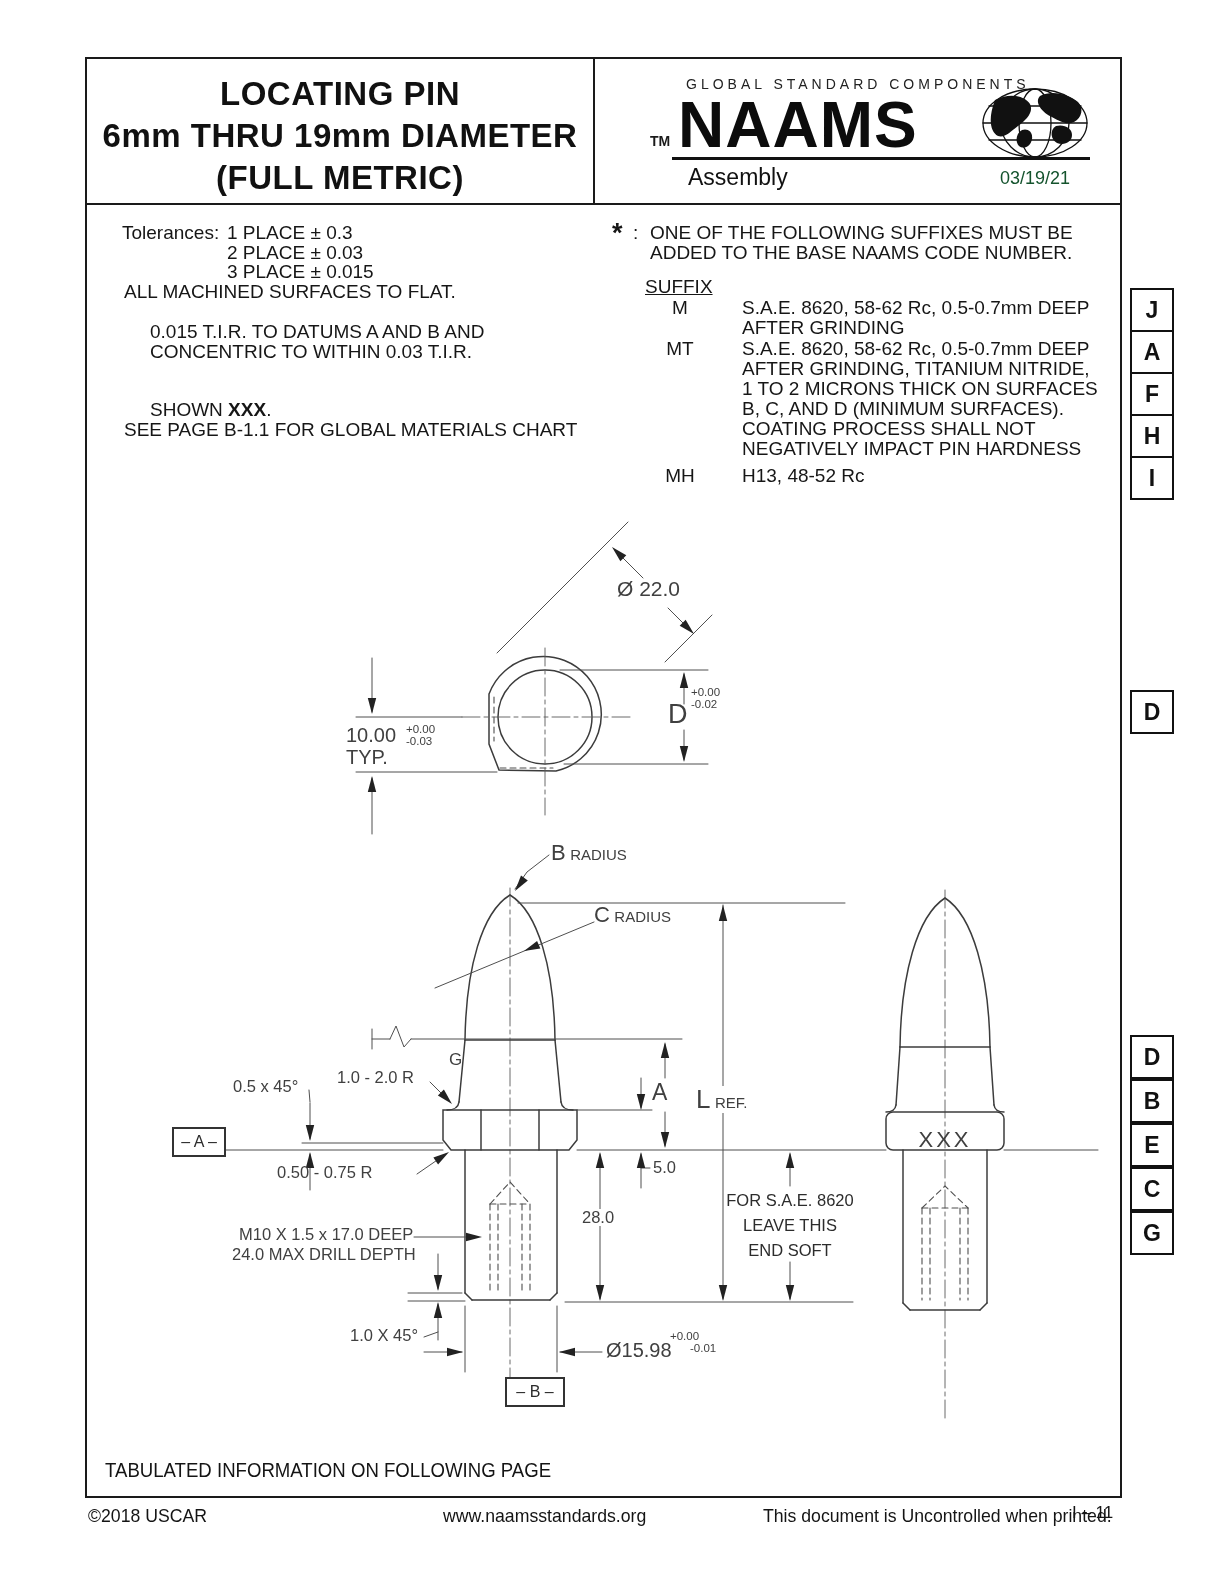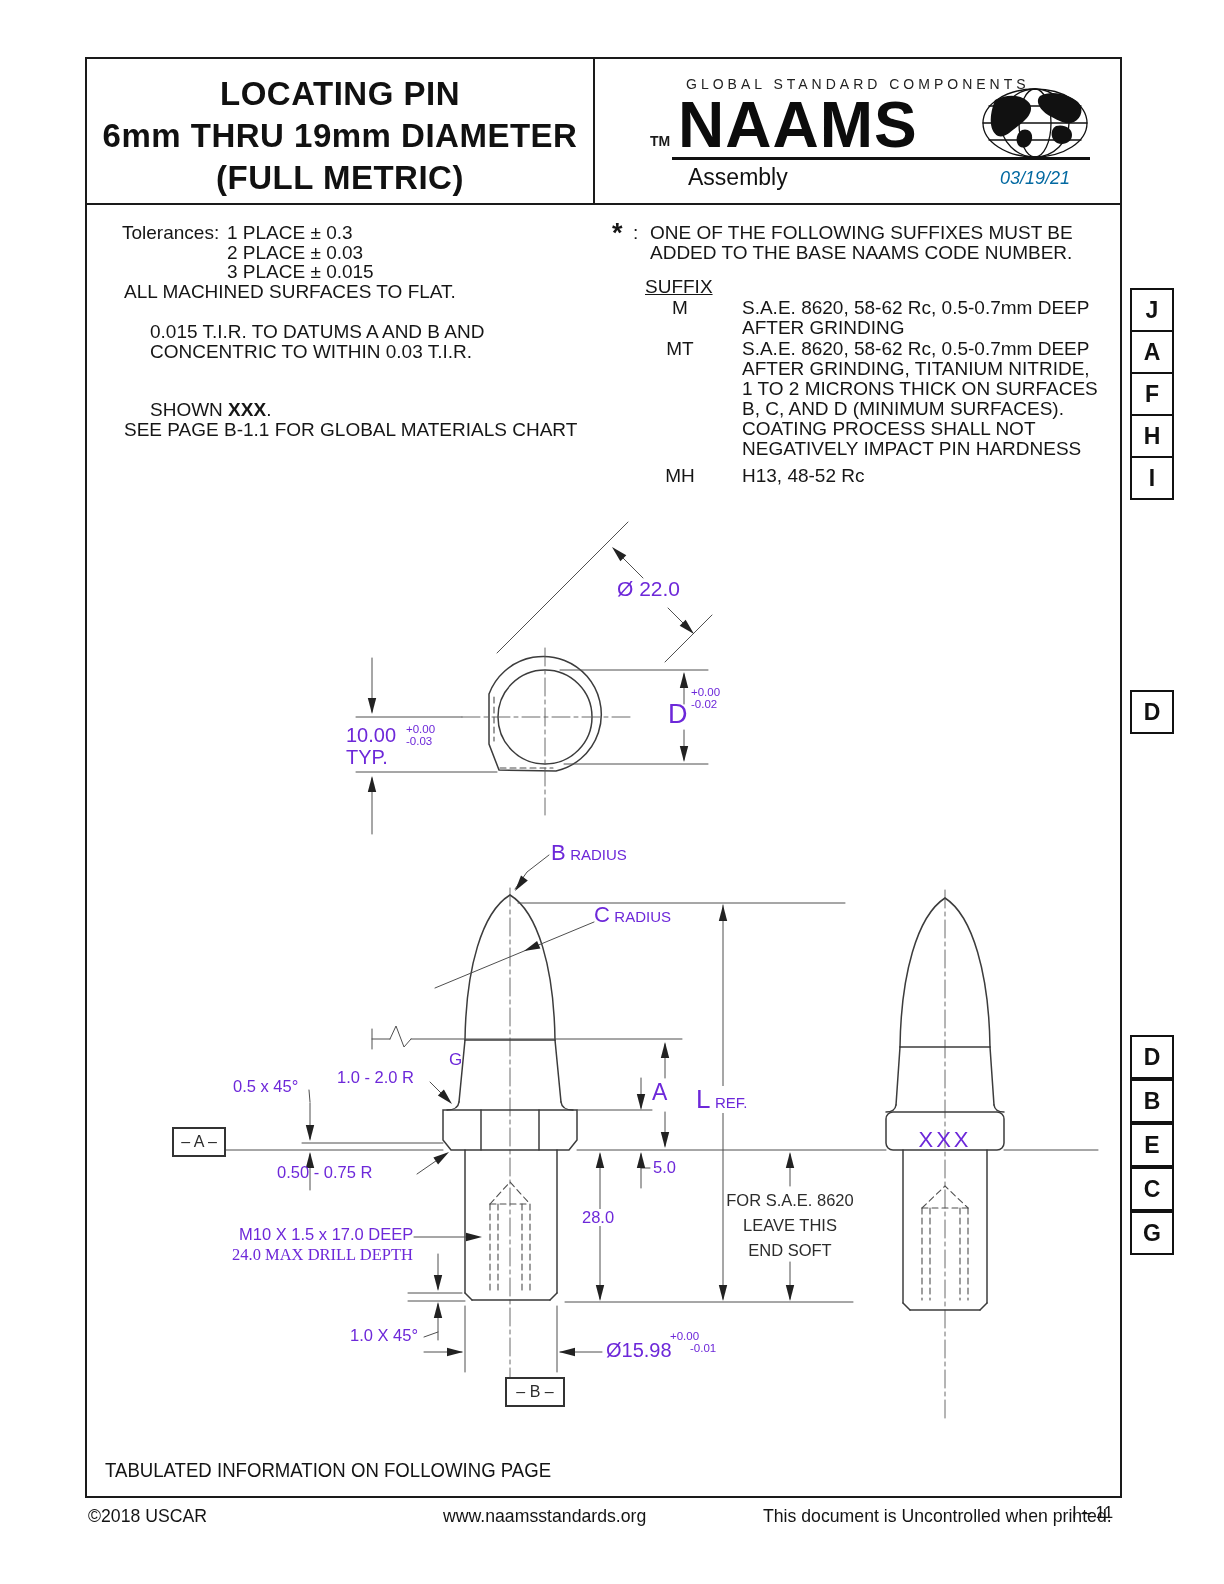--- a/index.html
+++ b/index.html
@@ -1,31 +1,31 @@
 <!DOCTYPE html>
 <html><head>
 <meta charset="utf-8">
 <style>
   html,body{margin:0;padding:0;background:#fff;}
   .page{position:relative;width:1224px;height:1584px;background:#fff;overflow:hidden;
         font-family:"Liberation Sans",sans-serif;color:#1a1a1a;}
-  .lbl{position:absolute;white-space:nowrap;color:#6d28d9;font-family:"Liberation Sans",sans-serif;line-height:1.05;}
+  .lbl{position:absolute;white-space:nowrap;color:#404040;font-family:"Liberation Sans",sans-serif;line-height:1.05;}
   .wbg{background:#fff;padding:0 2px;}
   .cond{transform:scaleX(.93);transform-origin:left top;}
   svg.lines{position:absolute;left:0;top:0;width:1224px;height:1584px;}
   .main-border{position:absolute;left:85px;top:57px;width:1033px;height:1437px;border:2px solid #1a1a1a;}
   .title-box{position:absolute;left:87px;top:59px;width:506px;height:144px;border-right:2px solid #1a1a1a;}
   .hsep{position:absolute;left:85px;top:203px;width:1037px;height:2px;background:#1a1a1a;}
   .title-line{position:absolute;left:87px;width:506px;text-align:center;font-weight:bold;font-size:33px;letter-spacing:.5px;color:#111;}
   .brand-tag{position:absolute;left:686px;top:76px;font-size:14px;letter-spacing:4px;color:#222;}
   .brand-name{position:absolute;left:678px;top:88px;font-size:64px;font-weight:bold;letter-spacing:1px;color:#0c0c0c;}
   .brand-tm{position:absolute;left:650px;top:133px;font-size:14px;font-weight:bold;}
   .brand-rule{position:absolute;left:672px;top:157px;width:418px;height:3px;background:#111;}
   .brand-div{position:absolute;left:688px;top:164px;font-size:23px;color:#111;}
-  .brand-date{position:absolute;left:1000px;top:168px;font-size:18px;color:#0369a1;font-style:italic;}
+  .brand-date{position:absolute;left:1000px;top:168px;font-size:18px;color:#14532d;}
   .note-line{position:absolute;font-size:19px;color:#161616;white-space:nowrap;}
   .zone-box{position:absolute;left:1130px;width:40px;height:40px;border:2px solid #111;background:#fff;
             display:flex;align-items:center;justify-content:center;font-size:23px;font-weight:bold;color:#111;}
   .datum-flag{position:absolute;border:2px solid #333;background:#fff;display:flex;align-items:center;justify-content:center;
               font-size:16px;color:#2c2c2c;}
   .rad-lbl b{font-weight:normal;font-size:22px;}
   .rad-lbl span{font-size:15px;}
   .soft-note{position:absolute;left:725px;top:1188px;width:130px;text-align:center;font-size:16.5px;color:#2c2c2c;line-height:25px;}
   .underl{text-decoration:underline;}
   .ftr{position:absolute;font-size:19px;color:#141414;white-space:nowrap;}
@@ -296,21 +296,21 @@
   <div class="lbl" style="left:406px;top:735px;font-size:11.5px;">-0.03</div>
   <div class="lbl" style="left:346px;top:747px;font-size:20px;">TYP.</div>
 
   <div class="lbl rad-lbl" style="left:551px;top:841px;"><b>B</b> <span>RADIUS</span></div>
   <div class="lbl rad-lbl" style="left:594px;top:903px;"><b>C</b> <span>RADIUS</span></div>
   <div class="lbl" style="left:233px;top:1078px;font-size:16.5px;">0.5 x 45°</div>
   <div class="lbl" style="left:337px;top:1069px;font-size:16.5px;">1.0 - 2.0 R</div>
   <div class="lbl" style="left:449px;top:1051px;font-size:17px;">G</div>
   <div class="lbl" style="left:277px;top:1164px;font-size:16.5px;">0.50 - 0.75 R</div>
   <div class="lbl" style="left:239px;top:1226px;font-size:16.5px;">M10 X 1.5 x 17.0 DEEP</div>
-  <div class="lbl" style="left:232px;top:1246px;font-size:16.5px;font-family:Liberation Serif, serif;">24.0 MAX DRILL DEPTH</div>
+  <div class="lbl" style="left:232px;top:1246px;font-size:16.5px;">24.0 MAX DRILL DEPTH</div>
   <div class="lbl" style="left:350px;top:1327px;font-size:16.5px;">1.0 X 45°</div>
   <div class="lbl" style="left:606px;top:1340px;font-size:20px;">Ø15.98</div>
   <div class="lbl" style="left:670px;top:1330px;font-size:11.5px;">+0.00</div>
   <div class="lbl" style="left:690px;top:1342px;font-size:11.5px;">-0.01</div>
   <div class="lbl wbg" style="left:650px;top:1080px;font-size:23px;">A</div>
   <div class="lbl" style="left:653px;top:1159px;font-size:16.5px;">5.0</div>
   <div class="lbl wbg" style="left:580px;top:1209px;font-size:16.5px;">28.0</div>
   <div class="lbl wbg rad-lbl" style="left:694px;top:1086px;"><b style="font-size:26px;">L</b> <span>REF.</span></div>
 
   <div class="soft-note">

